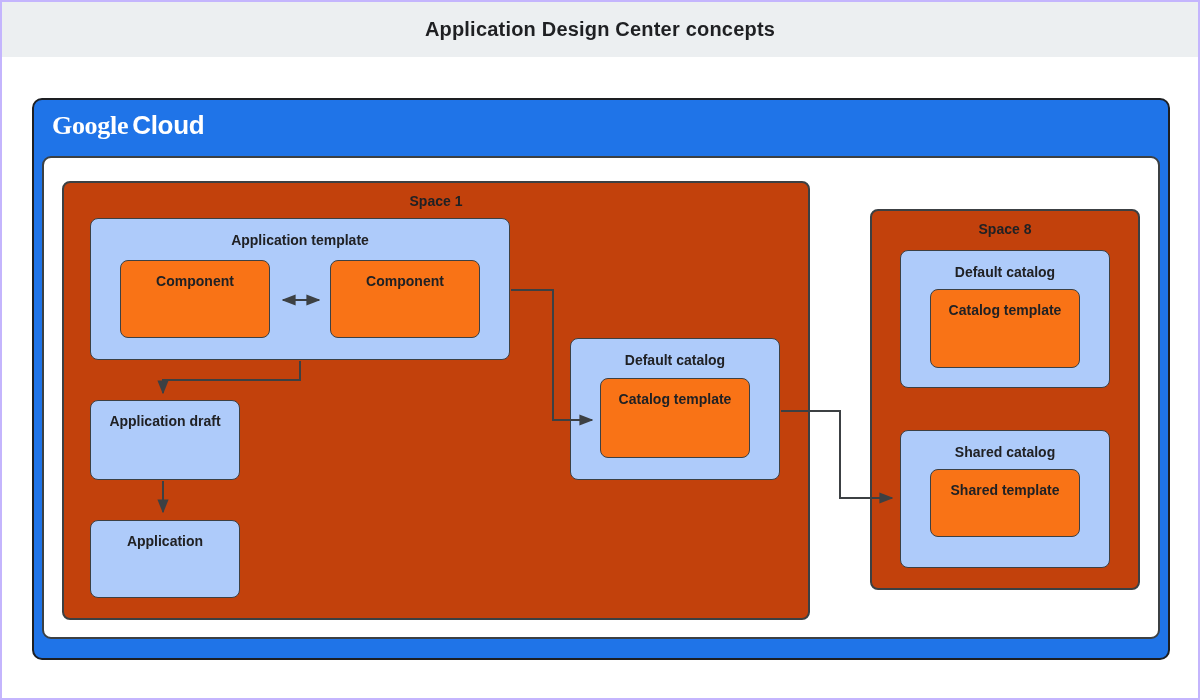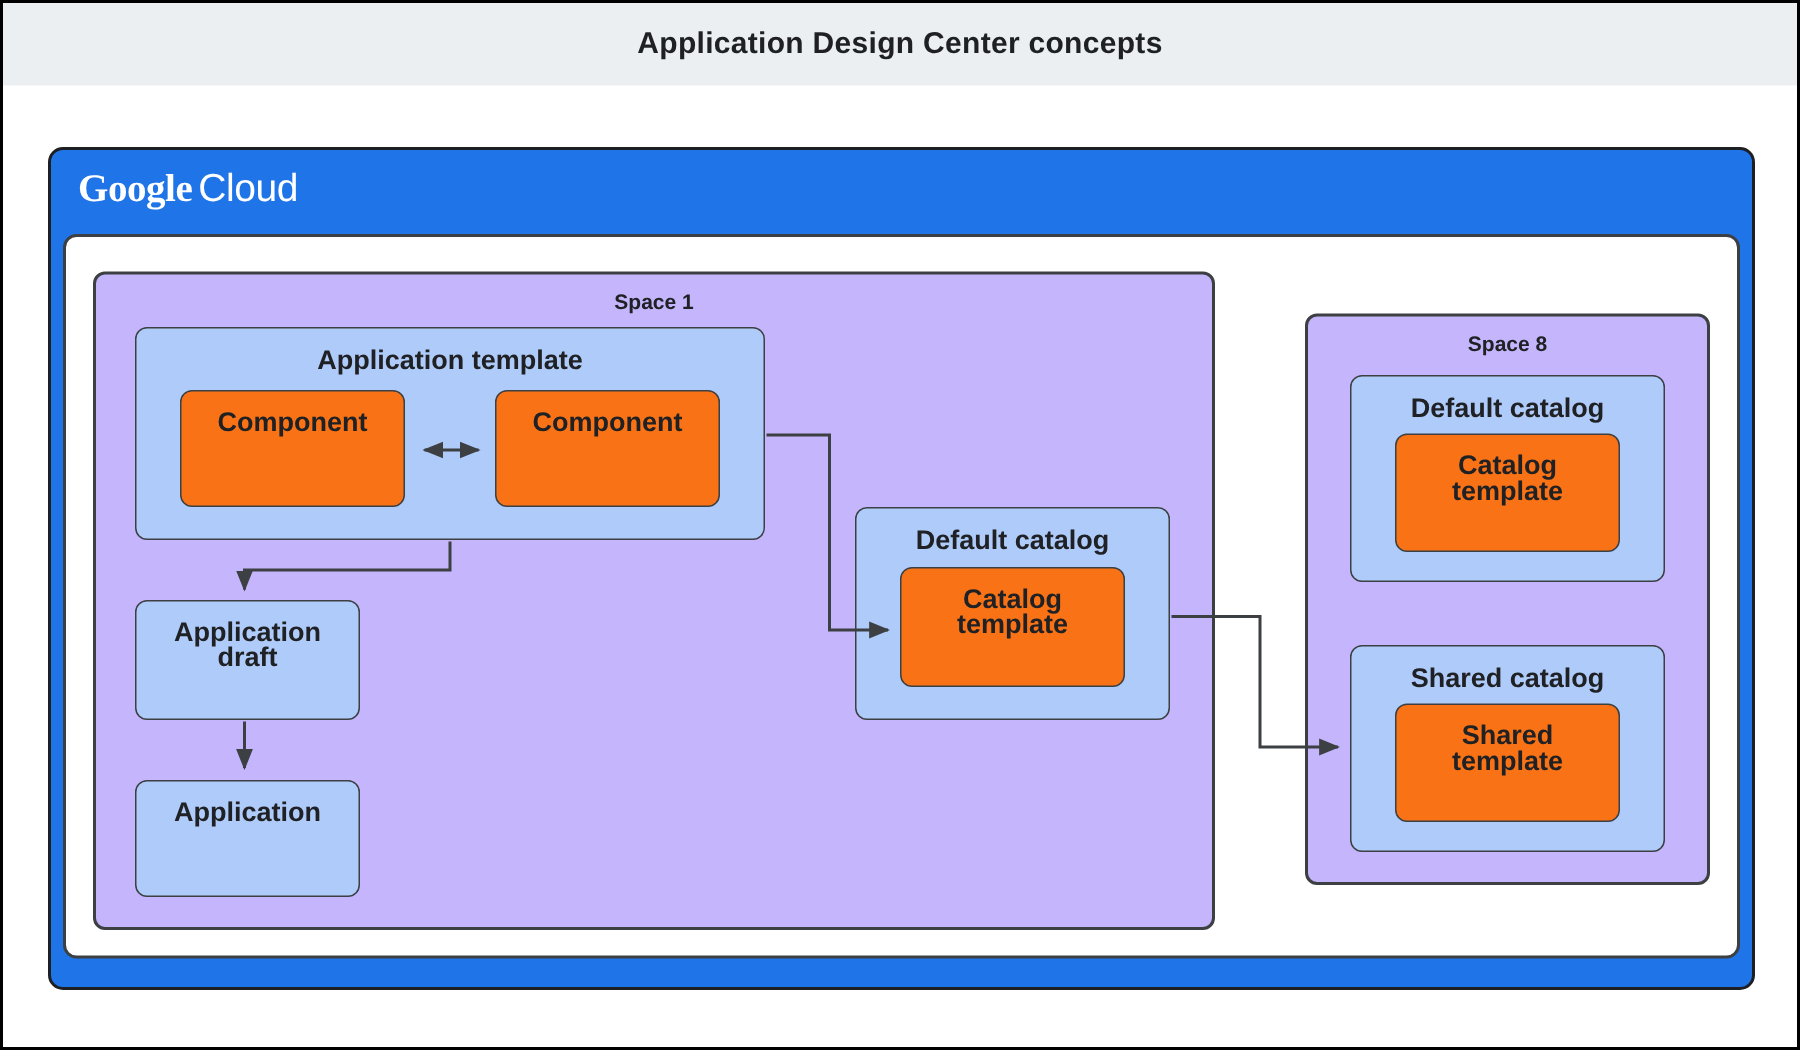--- a/index.html
+++ b/index.html
@@ -1,20 +1,20 @@
 <!DOCTYPE html>
 <html><head>
 <meta charset="utf-8">
 <style>
   html,body{margin:0;padding:0;background:#ffffff;}
   .page{
     position:relative;
     width:1200px;height:700px;
     box-sizing:border-box;
-    border:2px solid #000000;
+    border:2px solid #c4b5fd;
     background:#ffffff;
     font-family:"Liberation Sans",sans-serif;
     color:#202124;
     overflow:hidden;
   }
   .abs{position:absolute;box-sizing:border-box;}
   .header-band{
     left:0;top:0;width:1196px;height:55px;
     background:#eceff1;
   }
@@ -29,29 +29,29 @@
     background:#1f74e8;
     border:2px solid #1d1f23;
     border-radius:10px;
   }
   .gc-logo{
     left:50px;top:108px;height:36px;
     color:#ffffff;font-size:26px;letter-spacing:-0.3px;
     white-space:nowrap;
   }
   .gc-logo .g{font-weight:700;font-family:Liberation Serif, serif;}
-  .gc-logo .c{font-weight:400;margin-left:4px;}
+  .gc-logo .c{font-weight:700;margin-left:4px;}
   .inner-panel{
     left:40px;top:154px;width:1118px;height:483px;
     background:#ffffff;
     border:2px solid #3c4043;
     border-radius:9px;
   }
   .space{
-    background:#c4b5fd;
+    background:#c2410c;
     border:2px solid #3c4043;
     border-radius:8px;
   }
   .space-label{
     width:100%;text-align:center;
     padding-top:10px;
     font-size:14px;font-weight:600;color:#202124;
   }
   .bluebox{
     background:#aecbfa;
@@ -61,21 +61,21 @@
   }
   .graybox{
     background:#f97316;
     border:1.5px solid #3c4043;
     border-radius:8px;
     text-align:center;
   }
   .box-label{
     display:block;
     padding:12px 6px 0 6px;
-    font-size:18px;font-weight:600;color:#202124;
+    font-size:14px;font-weight:600;color:#202124;
     line-height:17px;
   }
   .connectors{
     left:0;top:0;width:1196px;height:696px;
     pointer-events:none;
   }
   .connectors line,.connectors polyline{
     fill:none;stroke:#3c4043;stroke-width:2;
   }
 </style>
@@ -130,21 +130,21 @@
   <div class="abs bluebox" style="left:898px;top:248px;width:210px;height:138px;">
     <span class="box-label" style="padding-top:13px;">Default catalog</span>
   </div>
   <div class="abs graybox" style="left:928px;top:287px;width:150px;height:79px;">
     <span class="box-label">Catalog template</span>
   </div>
 
   <div class="abs bluebox" style="left:898px;top:428px;width:210px;height:138px;">
     <span class="box-label" style="padding-top:13px;">Shared catalog</span>
   </div>
-  <div class="abs graybox" style="left:928px;top:467px;width:150px;height:79px;">
+  <div class="abs graybox" style="left:928px;top:467px;width:150px;height:68px;">
     <span class="box-label">Shared template</span>
   </div>
 
   <svg class="abs connectors" viewBox="0 0 1196 696">
     <defs>
       <marker id="ah" viewBox="0 0 10 10" refX="9" refY="5" markerWidth="7" markerHeight="7" orient="auto-start-reverse">
         <path d="M 0 1 L 10 5 L 0 9 z" fill="#3c4043"></path>
       </marker>
     </defs>
     <line x1="281" y1="298" x2="317" y2="298" marker-start="url(#ah)" marker-end="url(#ah)"></line>

